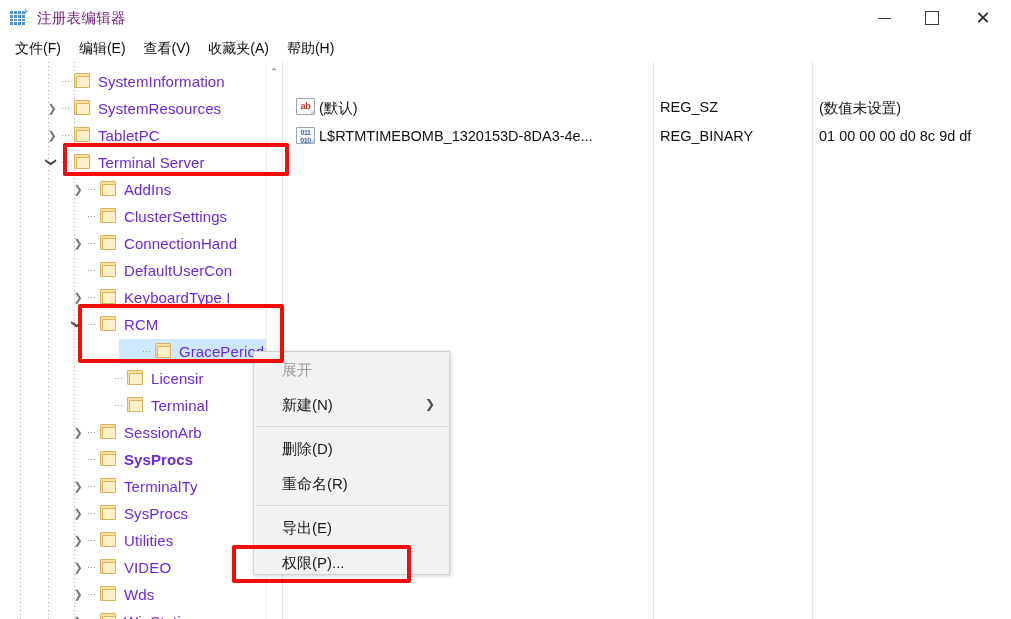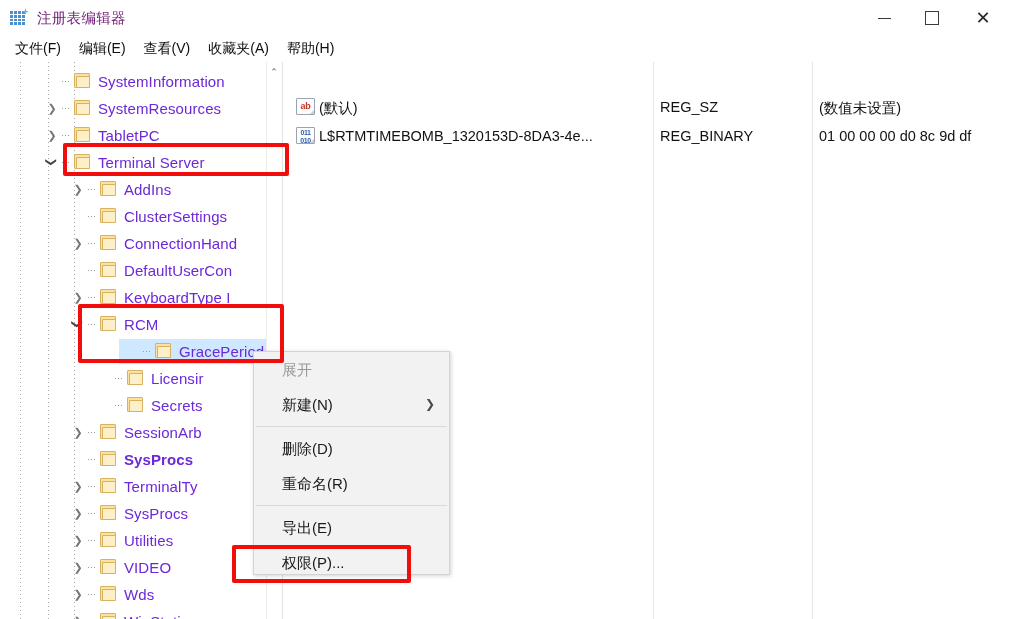--- a/index.html
+++ b/index.html
@@ -364,21 +364,21 @@
               <div class="front"></div>
             </div>
             <div class="tree-label" style="left: 151px;">Licensir</div>
           </div>
           <div class="tree-row" style="top: 330px; width: 282px;">
             <div class="dash" style="left: 115px; top: 13px;"></div>
             <div class="folder" style="left: 127px; top: 5px;">
               <div class="back"></div>
               <div class="front"></div>
             </div>
-            <div class="tree-label" style="left: 151px;">Secrets</div>
+            <div class="tree-label" style="left: 151px;">Terminal</div>
           </div>
           <div class="tree-row" style="top: 357px; width: 282px;">
             <div class="twisty" style="left: 70px; top: 5px;">❯</div>
             <div class="dash" style="left: 88px; top: 13px;"></div>
             <div class="folder" style="left: 100px; top: 5px;">
               <div class="back"></div>
               <div class="front"></div>
             </div>
             <div class="tree-label" style="left: 124px;">SessionArb</div>
           </div>

